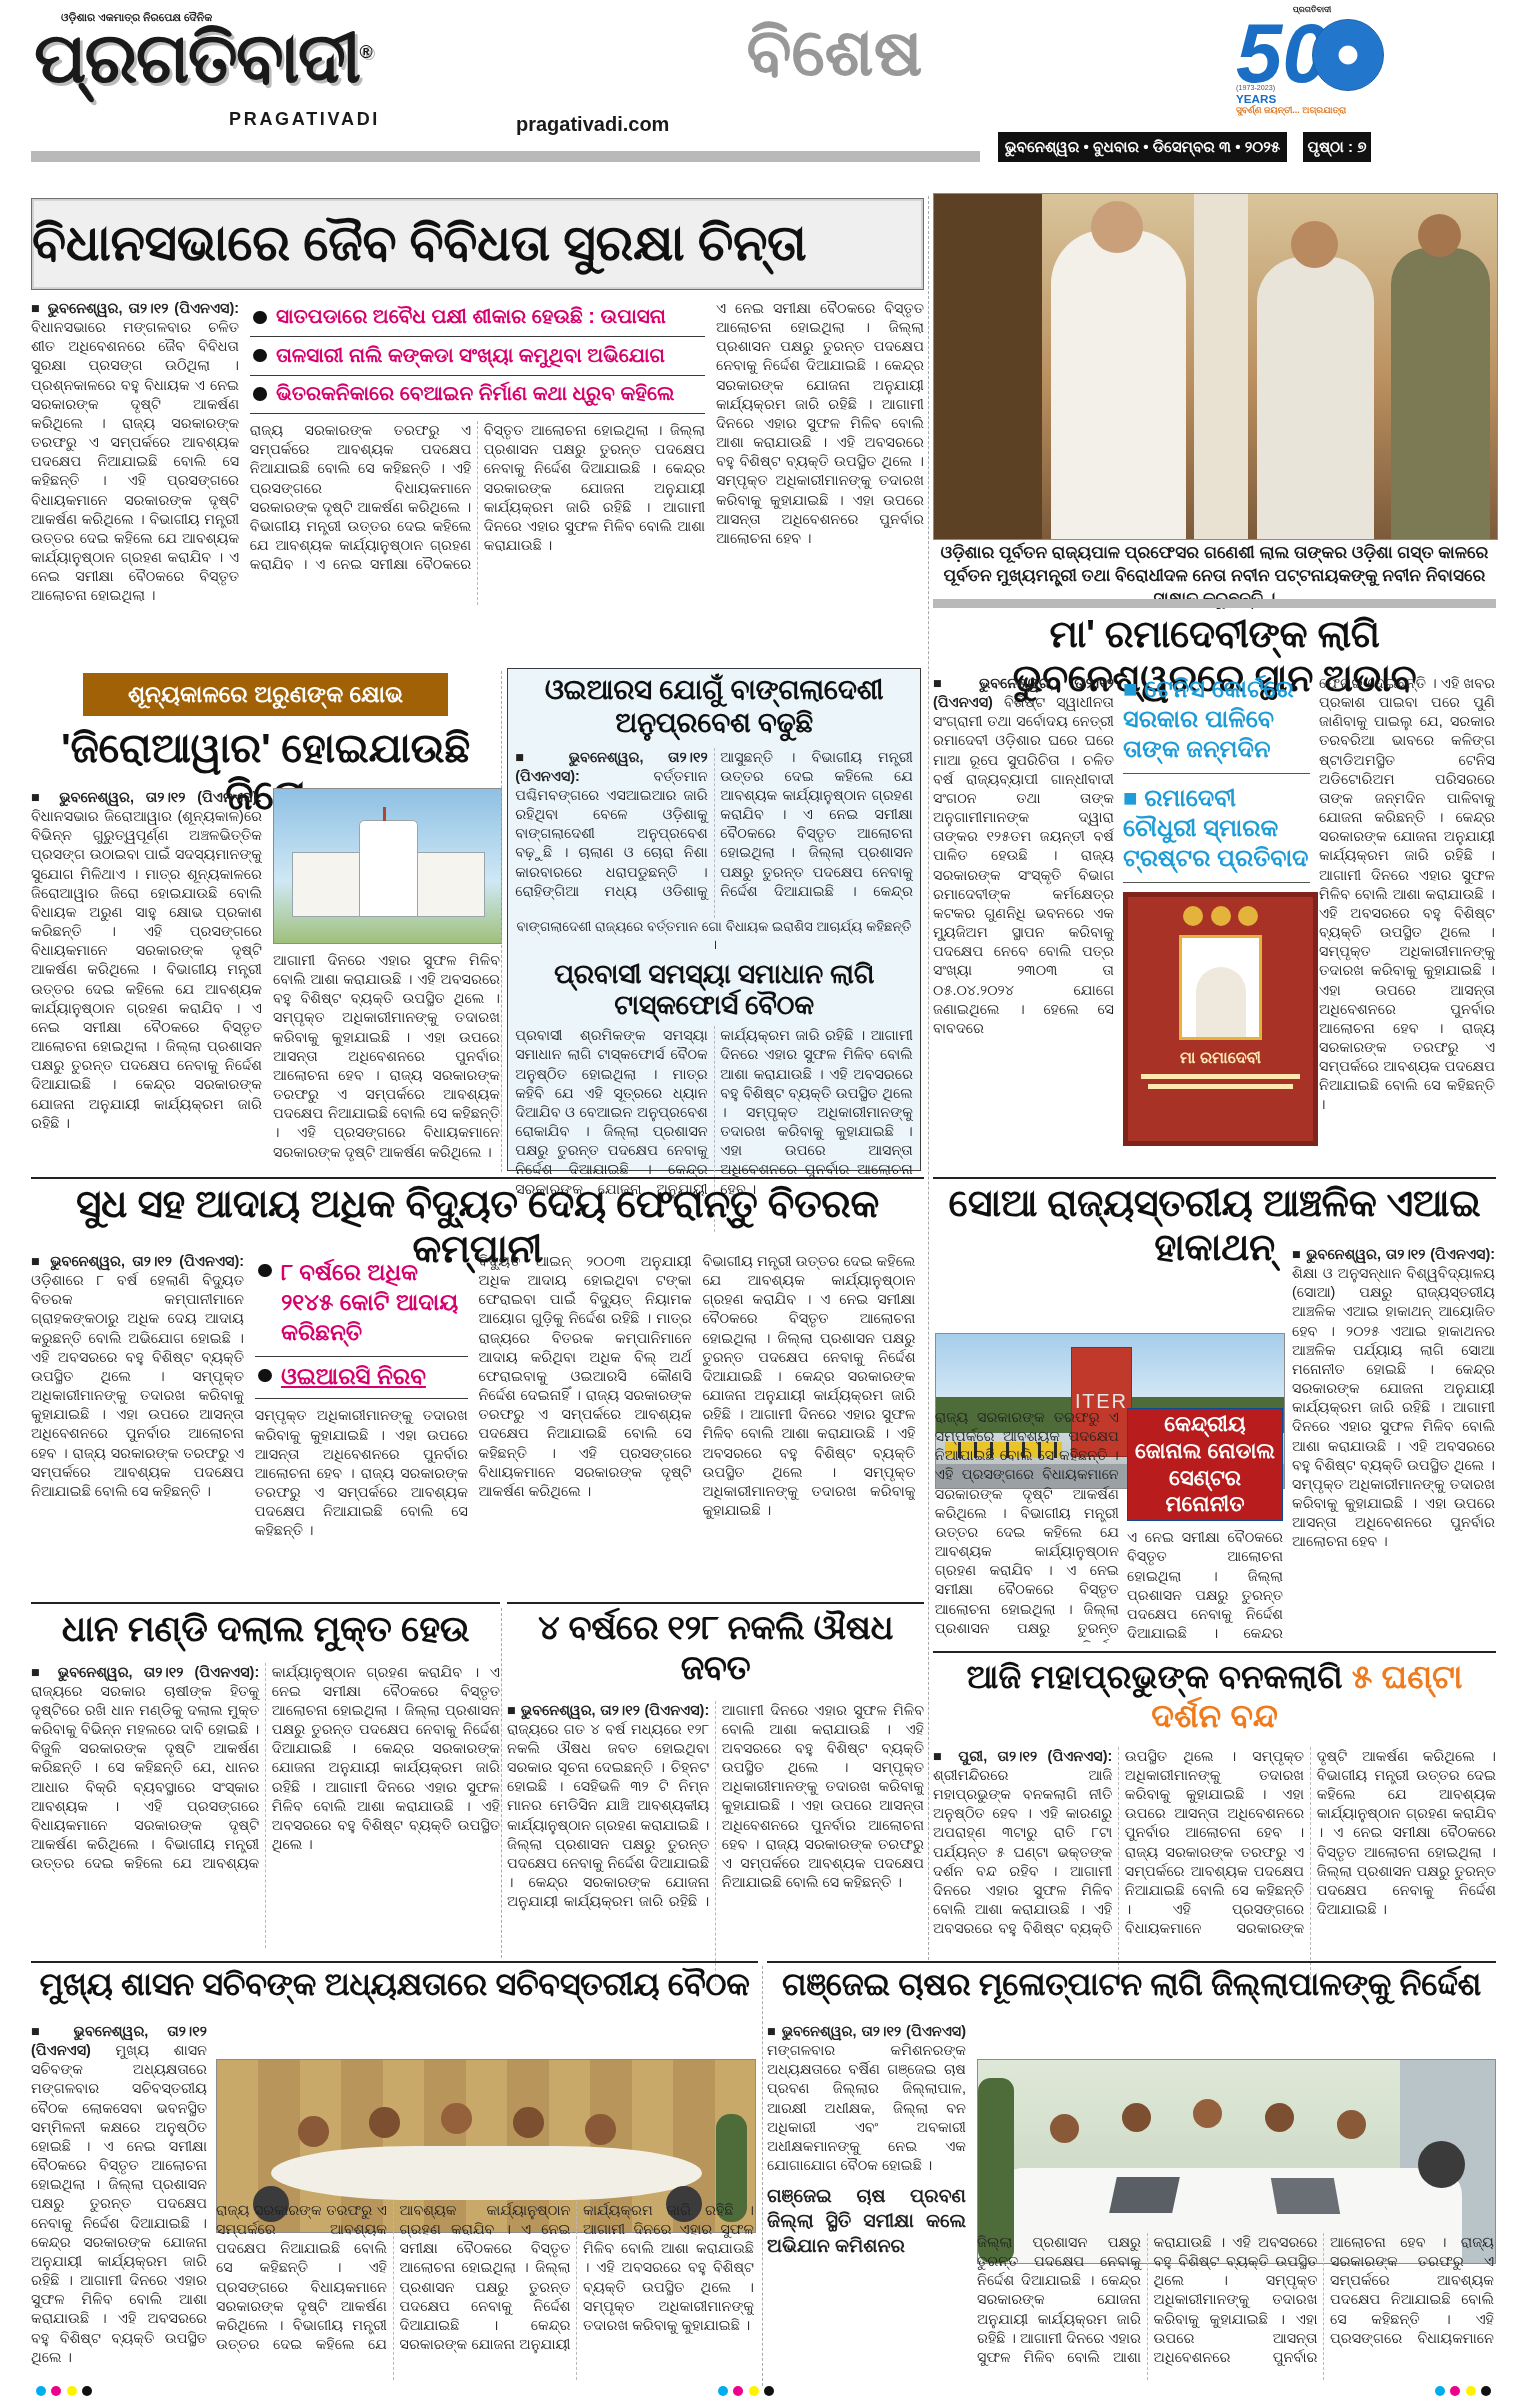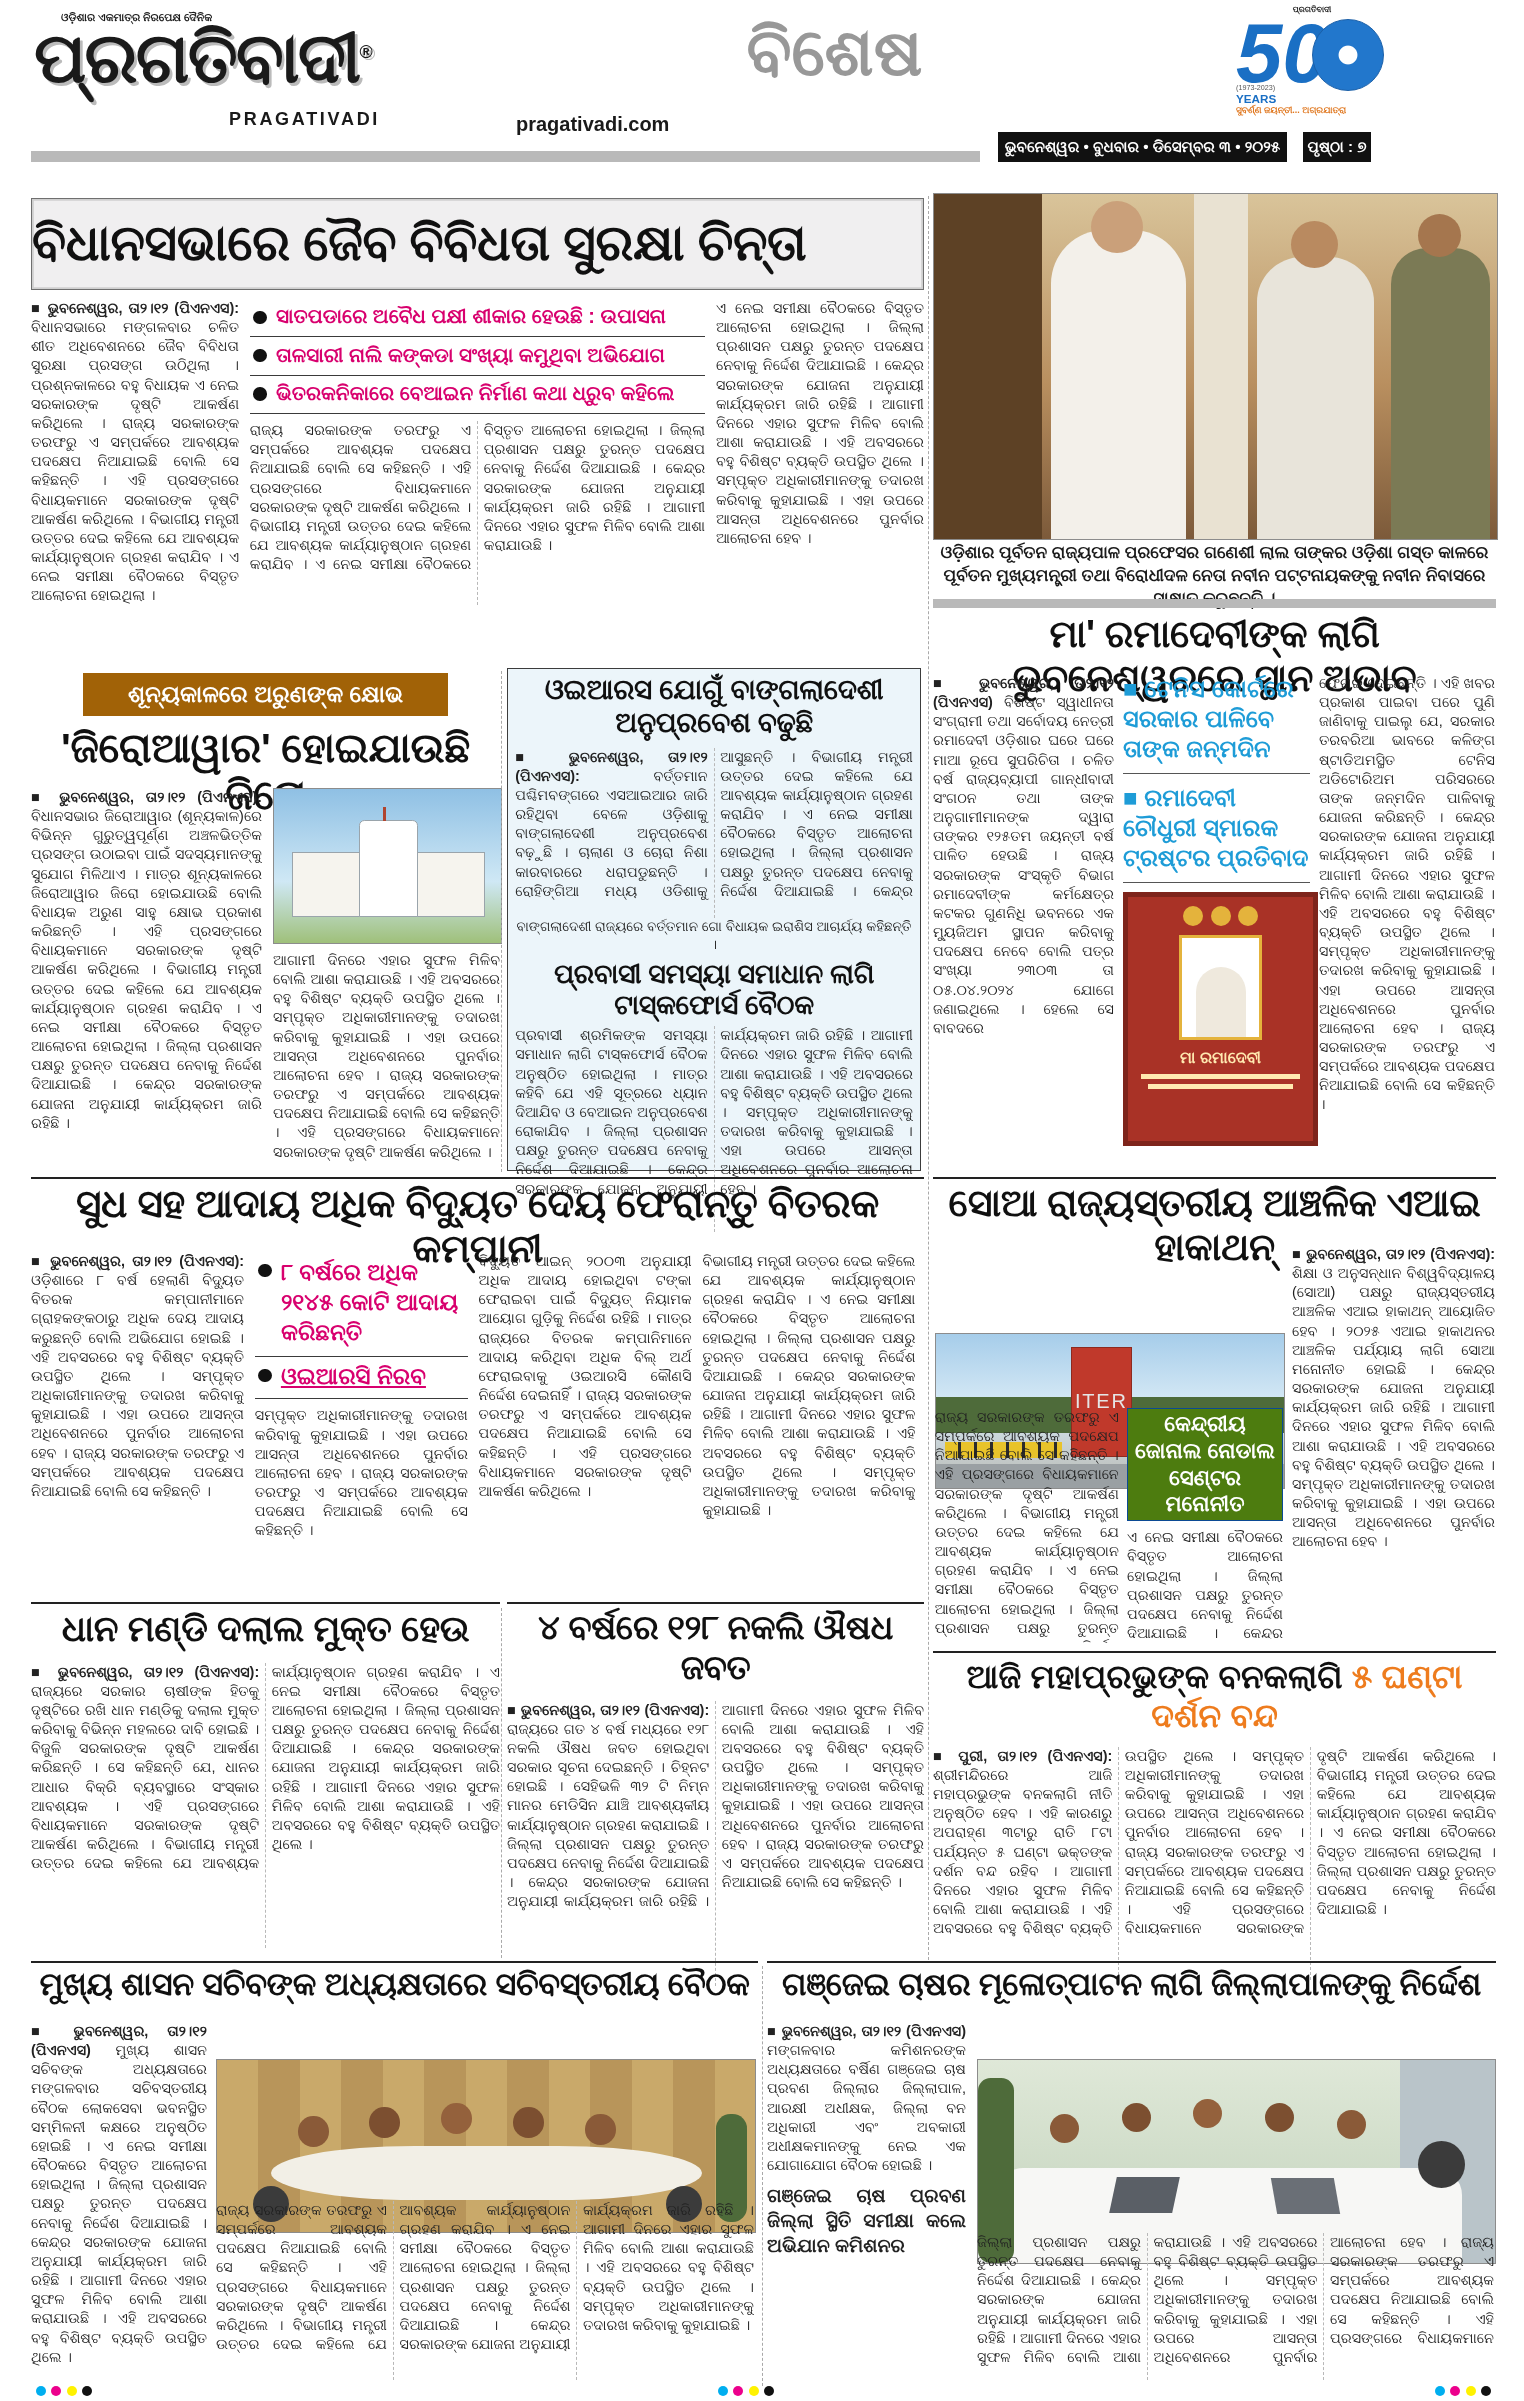--- a/index.html
+++ b/index.html
@@ -15,21 +15,21 @@
   .graybar{background:#b9b9b9;}
   .hrule{background:#222;height:1.8px;}
   .vdash{border-left:1.8px dashed #a9a9a9;}
   .photo{overflow:hidden;border:0.9px solid #8c8c8c;position:relative;}
   .bullet-row{display:flex;align-items:flex-start;gap:9px;padding:6.3px 3.6px 8px 3.6px;border-bottom:1.8px solid #3a3a3a;}
   .bullet-dot{width:13.5px;height:13.5px;border-radius:50%;background:#111;flex:0 0 auto;margin-top:5.4px;}
   .magenta{color:#d8006e;font-weight:bold;}
   .bluehead{color:#1e9cd7;font-weight:bold;}
   .kickerbar{background:#a16207;color:#fff;font-weight:bold;display:flex;align-items:center;justify-content:center;}
   .datebox{background:#111;color:#fff;font-weight:bold;display:flex;align-items:center;justify-content:center;font-size:15.2px;}
-  .bluebox{background:#4d7c0f;color:#fff;font-weight:bold;text-align:center;display:flex;align-items:center;justify-content:center;border:1.8px solid #0b4a94;}
+  .bluebox{background:#b91c1c;color:#fff;font-weight:bold;text-align:center;display:flex;align-items:center;justify-content:center;border:1.8px solid #0b4a94;}
   .regmarks{display:flex;gap:5.4px;}
   .regmarks span{width:10px;height:10px;border-radius:50%;display:inline-block;}
 </style>
 </head>
 <body>
 
 <div id="page">
 
   <div class="abs" style="left:61px;top:10.8px;font-size:10.8px;font-weight:bold;">ଓଡ଼ିଶାର ଏକମାତ୍ର ନିରପେକ୍ଷ ଦୈନିକ</div>
   <div class="abs" style="left:34px;top:18px;font-size:70px;font-weight:bold;letter-spacing:-1.8px;text-shadow:2.7px 2.7px 0 #bbb;"><span>ପ୍ରଗତିବାଦୀ</span><sup style="font-size:18px;">®</sup></div>

